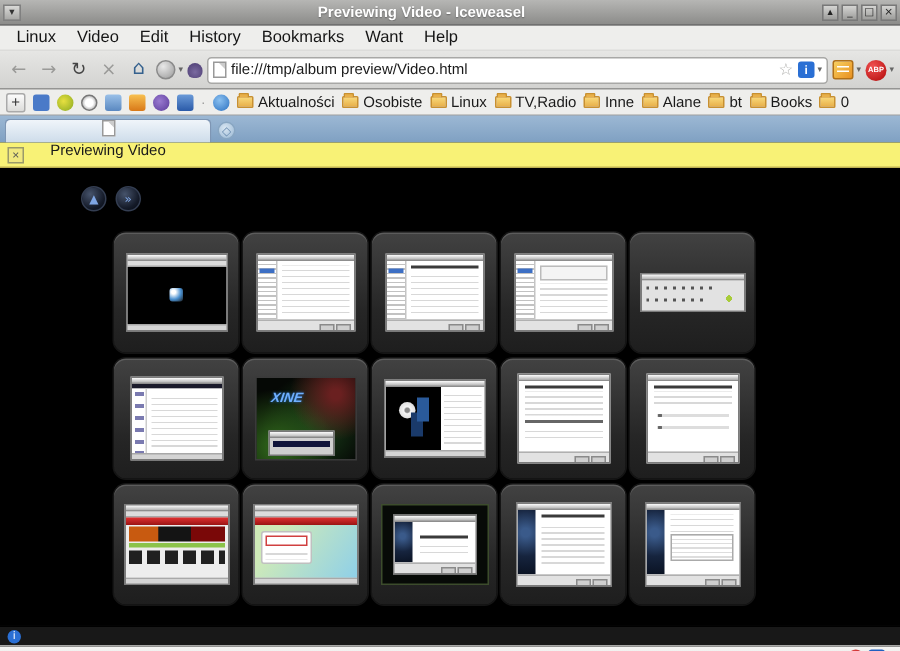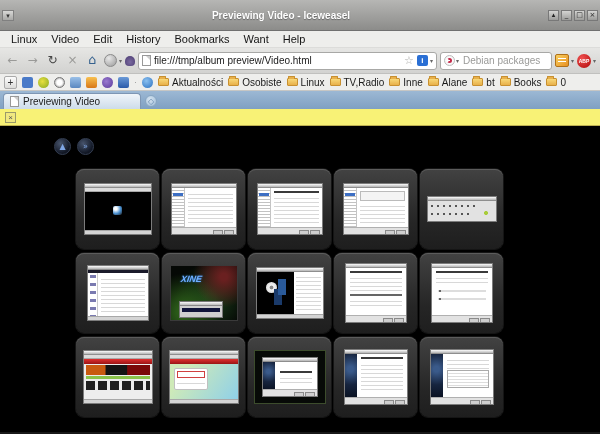--- a/index.html
+++ b/index.html
@@ -1,19 +1,19 @@
 <!DOCTYPE html>
 <html><head>
 <meta charset="utf-8">
 <style>
   html,body{margin:0;padding:0;background:#555;}
   *{box-sizing:border-box;}
   .screen{width:600px;height:434px;font-family:"Liberation Sans",sans-serif;position:relative;background:#000;overflow:hidden;-webkit-font-smoothing:antialiased;}
   
-  .titlebar{height:31px;background:linear-gradient(#b6b6b4,#8c8c8a);display:flex;align-items:center;padding:0 2px;border-bottom:1px solid #707070;}
+  .titlebar{height:17px;background:linear-gradient(#b6b6b4,#8c8c8a);display:flex;align-items:center;padding:0 2px;border-bottom:1px solid #707070;}
   .tb-menu{width:12px;height:11px;background:linear-gradient(#d8d8d6,#a8a8a6);border:1px solid #808080;font-size:7px;line-height:9px;text-align:center;color:#333;}
   .tb-title{flex:1;text-align:center;font-size:10px;font-weight:bold;color:#fff;text-shadow:0 1px 1px #666;white-space:nowrap;overflow:hidden;}
   .tb-ctrls{display:flex;gap:2px;}
   .tb-btn{width:11px;height:11px;background:linear-gradient(#d4d4d2,#9c9c9a);border:1px solid #787878;font-size:7px;line-height:9px;text-align:center;color:#222;font-family:"DejaVu Sans",sans-serif;}
   
   .menubar{height:17px;background:#eeeeec;display:flex;align-items:center;padding-left:4px;border-bottom:1px solid #dcdcda;}
   .menu-item{font-size:11px;color:#151515;padding:0 7px;line-height:16px;}
   
   .navbar{height:26px;background:linear-gradient(#e6e6e4,#d2d2d0);display:flex;align-items:center;padding:0 4px;gap:3px;border-bottom:1px solid #c0c0be;}
   .nav-btn{width:17px;height:17px;border-radius:3px;text-align:center;line-height:16px;font-size:12px;color:#444;font-family:"DejaVu Sans",sans-serif;flex:none;}
@@ -39,21 +39,21 @@
   
   .bmbar{height:17px;background:#eeeeec;display:flex;align-items:center;padding:0 4px;gap:5px;border-bottom:1px solid #c6c6c4;font-size:10px;}
   .bm-plus{width:13px;height:13px;background:linear-gradient(#fcfcfc,#dcdcda);border:1px solid #aaa;border-radius:2px;text-align:center;line-height:11px;font-size:10px;color:#333;flex:none;}
   .tiny-ico{width:11px;height:11px;border-radius:2px;flex:none;}
   .sep-dot{color:#999;font-size:9px;flex:none;}
   .bm{display:flex;align-items:center;gap:3px;color:#1a1a1a;white-space:nowrap;}
   .fold{width:11px;height:8px;background:linear-gradient(#f8d878,#e8b04a);border:1px solid #c89030;border-radius:1px;position:relative;flex:none;}
   .fold::before{content:"";position:absolute;top:-3px;left:0;width:5px;height:2px;background:#e8b04a;border:1px solid #c89030;border-bottom:none;border-radius:1px 1px 0 0;}
   
   .tabbar{height:18px;background:linear-gradient(#9cb8d4,#7fa0c2);display:flex;align-items:flex-end;padding-left:3px;gap:4px;}
-  .tab{height:16px;width:138px;background:linear-gradient(#f0f5fa,#cddcea);border:1px solid #7e96b4;border-bottom:none;border-radius:4px 4px 0 0;display:flex;align-items:center;gap:4px;padding:0 6px;font-size:10px;color:#1a1a1a;}
+  .tab{height:16px;width:138px;background:linear-gradient(#f0f5fa,#cddcea);border:1px solid #7e96b4;border-bottom:none;border-radius:4px 4px 0 0;display:flex;align-items:center;gap:4px;padding:0 6px;font-size:10px;color:#1a1a1a;flex-direction:column;}
   .newtab{width:12px;height:12px;border-radius:50%;background:radial-gradient(circle at 40% 35%,#d8e6f2,#9ab8d4);border:1px solid #88a6c2;color:#6a8cb0;font-size:8px;line-height:11px;text-align:center;margin-bottom:2px;font-family:"DejaVu Sans",sans-serif;}
   
   .notifbar{height:17px;background:#f8f276;border-bottom:1px solid #bdb052;display:flex;align-items:center;padding:0 5px;gap:4px;}
   .notif-text{flex:1;font-size:11px;color:#111;white-space:nowrap;overflow:hidden;}
   .notif-close{width:11px;height:11px;background:#eee4788a;border:1px solid #9a9a6a;background:#f0e880;color:#555;font-size:8px;line-height:9px;text-align:center;flex:none;}
   
   .content{height:296px;background:#000;position:relative;}
   .albumheader{display:flex;align-items:center;height:22px;margin:9px 56px 0 54px;gap:6px;}
   .circ-btn{width:17px;height:17px;border-radius:50%;background:radial-gradient(circle at 35% 30%,#46536b,#141a28 65%,#060910);border:1px solid #343e52;color:#7fa6e4;font-size:8px;line-height:15px;text-align:center;flex:none;font-family:"DejaVu Sans",sans-serif;}
   .pill{flex:1;height:17px;border-radius:9px;background:linear-gradient(#4e586c,#1a1f2c 45%,#05070c);border:1px solid #5f6a7e;color:#fff;font-size:10px;font-weight:bold;letter-spacing:.4px;display:flex;align-items:center;padding-left:15px;text-shadow:0 1px 2px #000;}
@@ -134,25 +134,20 @@
     <div class="ext-circle"></div>
     <span class="mini-caret">▾</span>
     <div class="paw"></div>
     <div class="urlbar">
       <div class="doc-ico"></div>
       <div class="url-text">file:///tmp/album preview/Video.html</div>
       <span class="star">☆</span>
       <div class="ibadge">i</div>
       <span class="mini-caret">▾</span>
     </div>
-    <div class="searchbar">
-      <div class="deb-ico"></div>
-      <span class="mini-caret">▾</span>
-      <input class="search-input" placeholder="Debian packages" style="">
-    </div>
     <div class="scrap-ico"></div>
     <span class="mini-caret">▾</span>
     <div class="abp-ico">ABP</div>
     <span class="mini-caret">▾</span>
   </div>
 
   <div class="bmbar">
     <div class="bm-plus">+</div>
     <div class="tiny-ico" style="background:#4a7ac8;"></div>
     <div class="tiny-ico" style="background:radial-gradient(circle at 40% 40%,#e8e040,#88a820);border-radius:50%;"></div>

